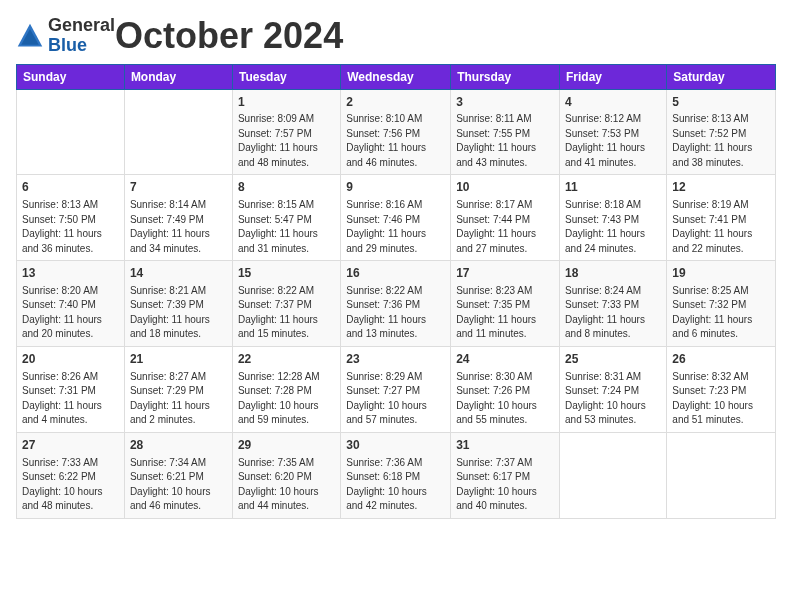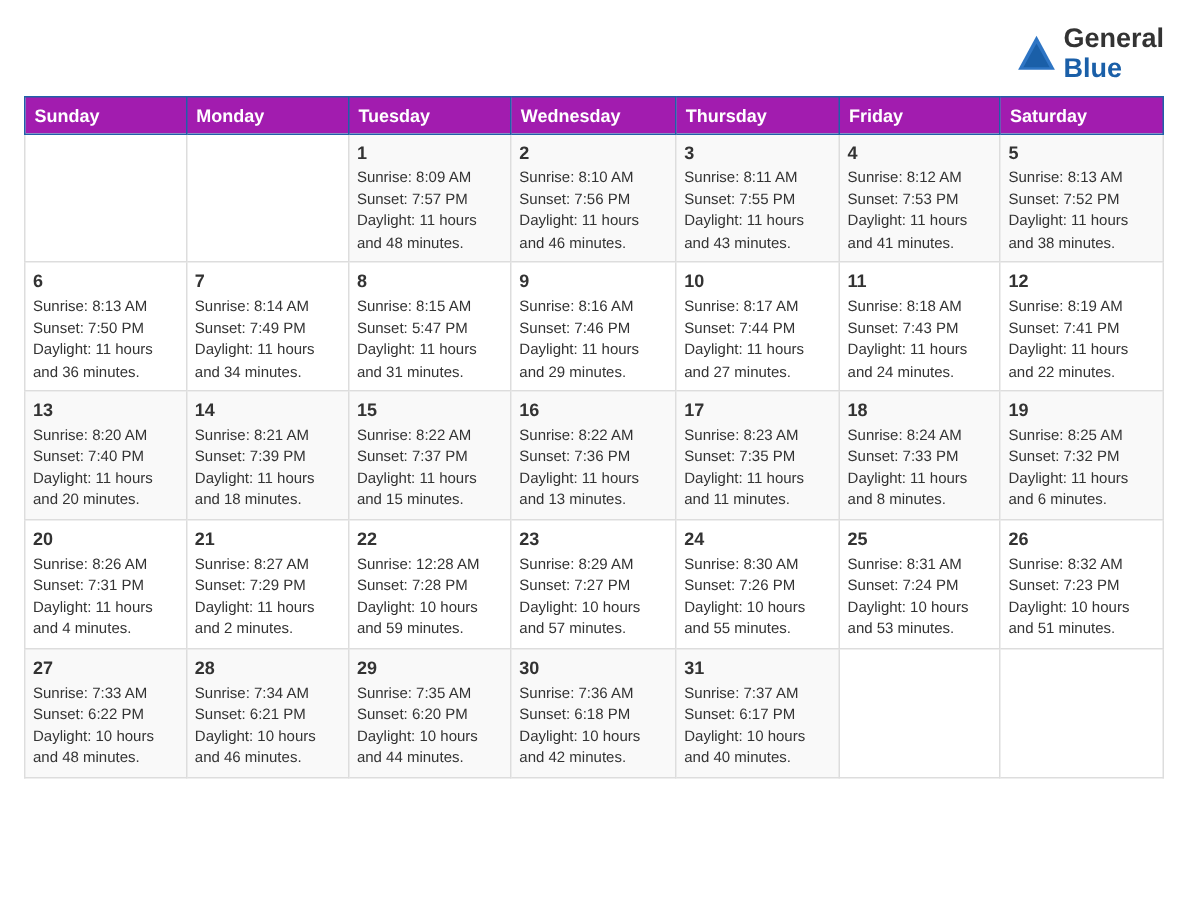--- a/index.html
+++ b/index.html
@@ -5,21 +5,21 @@
     * { box-sizing: border-box; margin: 0; padding: 0; }
     body {
       font-family: Arial, sans-serif;
       background: #fff;
       width: 792px;
       min-height: 612px;
       padding: 16px;
     }
     .header {
       display: flex;
-      justify-content: flex-end;
+      justify-content: flex-start;
       align-items: flex-start;
       margin-bottom: 8px;
     }
     .logo {
       display: flex;
       align-items: center;
       gap: 4px;
     }
     .logo-text {
       font-size: 18px;
@@ -44,21 +44,21 @@
     .subtitle {
       font-size: 14px;
       color: #555;
     }
     .calendar {
       width: 100%;
       border-collapse: collapse;
       font-size: 10.5px;
     }
     .calendar thead tr th {
-      background-color: #a21caf;
+      background-color: #6d28d9;
       color: #fff;
       text-align: left;
       padding: 5px 6px;
       font-size: 12px;
       font-weight: bold;
       border: 1px solid #2060a8;
     }
     .calendar tbody tr td {
       vertical-align: top;
       border: 1px solid #ddd;
@@ -95,20 +95,21 @@
     <svg class="logo-icon" viewBox="0 0 32 32" xmlns="http://www.w3.org/2000/svg">
       <polygon points="16,2 30,28 2,28" fill="#2e75c4"></polygon>
       <polygon points="16,8 26,26 6,26" fill="#1a5fa8"></polygon>
     </svg>
     <div class="logo-text">
       <span class="logo-general">General</span><br>
       <span class="logo-blue">Blue</span>
     </div>
   </div>
   <div class="title-block">
+    <div class="month-title">October 2024</div>
   </div>
 </div>
 
 <table class="calendar">
   <thead>
     <tr>
     <th>Sunday</th>
         <th>Monday</th>
         <th>Tuesday</th>
         <th>Wednesday</th>

